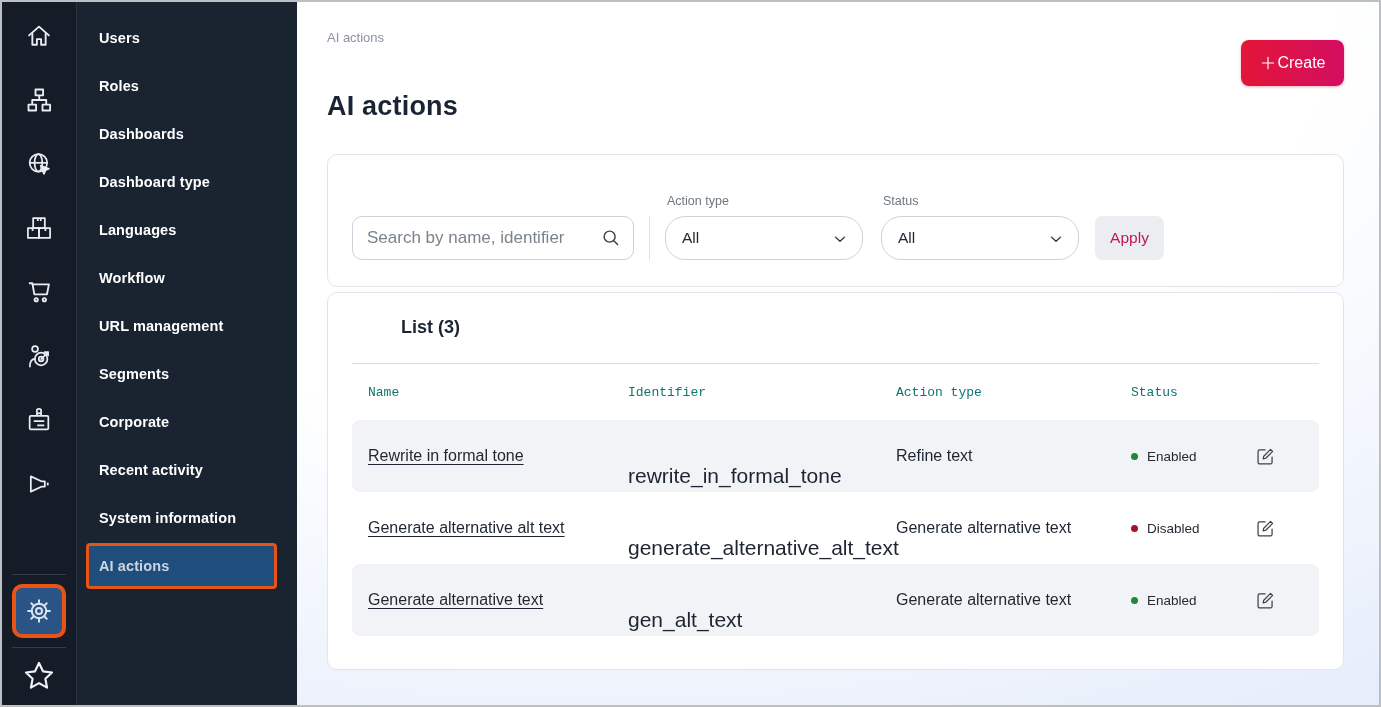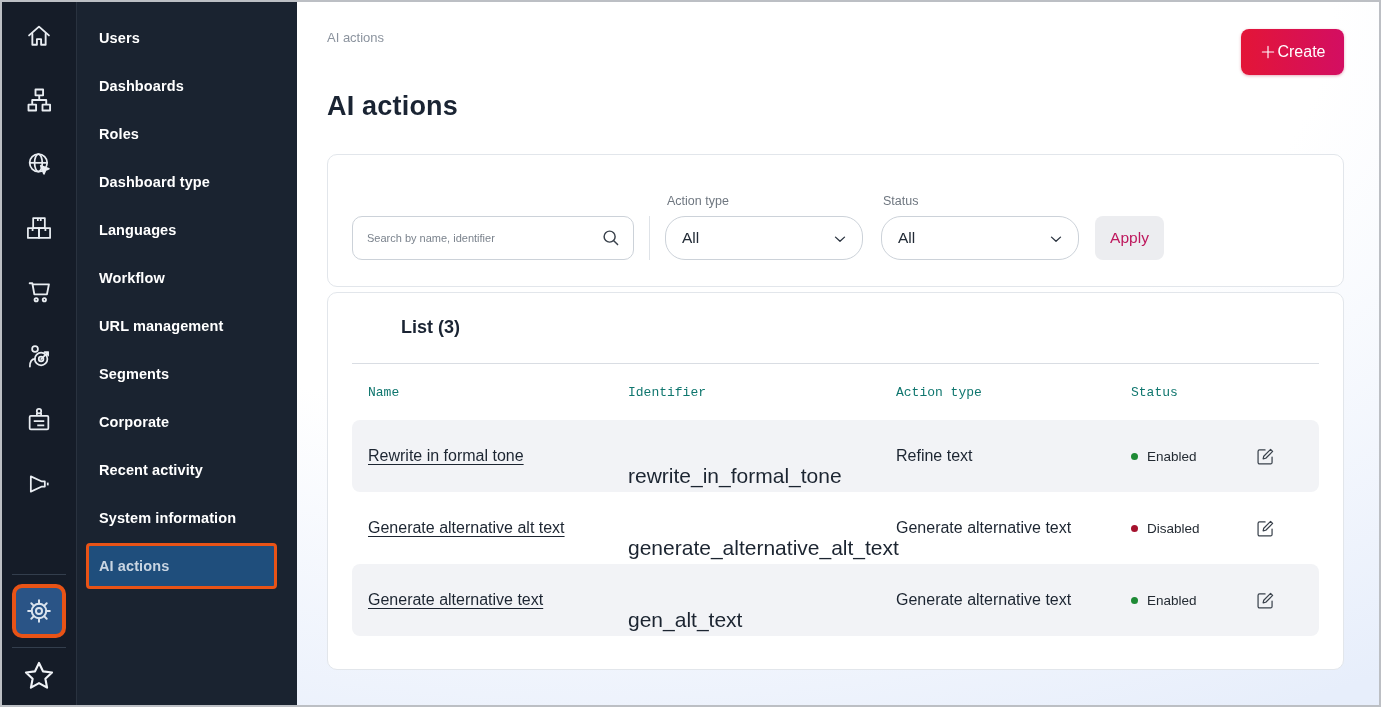--- a/index.html
+++ b/index.html
@@ -19,32 +19,32 @@
   .star-btn svg { width:34px; height:34px; }
 
   
   .menu { width:220px; background:#1a2330; padding-top:12px; flex:0 0 220px; }
   .menu-item { height:48px; display:flex; align-items:center; padding-left:22px; color:#ffffff; font-size:14.5px; font-weight:600; letter-spacing:.1px; cursor:pointer; }
   .menu-item--active { margin-left:9px; width:191px; height:46px; background:#1f4e7c; border:3px solid #e85316; border-radius:4px; padding-left:10px; color:#c9d5e2; margin-top:1px; margin-bottom:1px; }
 
   
   .main { flex:1; position:relative; padding:0 0 0 30px; background:radial-gradient(130% 115% at 28% 0%, #ffffff 52%, #e7eefb 100%); overflow:hidden; }
   .breadcrumb { padding-top:28px; font-size:13px; color:#8b939e; cursor:pointer; width:max-content; }
-  .create-btn { position:absolute; top:27px; right:35px; width:103px; height:46px; border:none; border-radius:8px; background:linear-gradient(90deg,#e31537,#d30e62); color:#fff; font-size:16px; font-family:inherit; display:flex; align-items:center; justify-content:center; gap:0; cursor:pointer; box-shadow:0 1px 3px rgba(180,20,60,.35); }
+  .create-btn { position:absolute; top:38px; right:35px; width:103px; height:46px; border:none; border-radius:8px; background:linear-gradient(90deg,#e31537,#d30e62); color:#fff; font-size:16px; font-family:inherit; display:flex; align-items:center; justify-content:center; gap:0; cursor:pointer; box-shadow:0 1px 3px rgba(180,20,60,.35); }
   .create-btn svg { width:18px; height:18px; }
   .page-title { margin-top:46px; font-size:27px; font-weight:700; color:#1a2433; letter-spacing:.2px; }
 
   .card { width:1017px; background:#fff; border:1px solid #e2e6eb; border-radius:10px; }
 
   
   .filter-card { margin-top:32px; height:133px; padding:0 24px 26px 24px; display:flex; align-items:flex-end; }
   .fgroup { display:flex; flex-direction:column; }
   .fgroup .flabel { font-size:12.5px; color:#6f7780; margin-bottom:8px; padding-left:2px; }
   .search-wrap { position:relative; width:282px; }
-  .search-input { width:282px; height:44px; border:1px solid #ccd2d9; border-radius:10px; padding:0 40px 0 14px; font-size:11px; font-family:inherit; color:#222b36; outline:none; background:#fff; }
+  .search-input { width:282px; height:44px; border:1px solid #ccd2d9; border-radius:10px; padding:0 40px 0 14px; font-size:17px; font-family:inherit; color:#222b36; outline:none; background:#fff; }
   .search-input::placeholder { color:#7b838d; }
   .search-icon { position:absolute; right:12px; top:11px; width:22px; height:22px; color:#3c4document; color:#39414b; cursor:pointer; }
   .vdivider { width:1px; height:44px; background:#dfe3e8; margin:0 15px 0 15px; }
   .select-box { position:relative; width:198px; height:44px; border:1px solid #ccd2d9; border-radius:20px; background:#fff; display:flex; align-items:center; padding:0 36px 0 16px; font-size:15.5px; color:#222b36; cursor:pointer; }
   .select-box .chev { position:absolute; right:13px; top:13px; width:18px; height:18px; color:#2b3440; }
   .gap18 { width:18px; } .gap16 { width:16px; }
   .apply-btn { width:69px; height:44px; border:none; border-radius:8px; background:#ecedf0; color:#be185d; font-size:15.5px; font-family:inherit; cursor:pointer; }
   .clear-btn { height:44px; display:flex; align-items:center; gap:9px; margin-left:19px; color:#9aa2ab; font-size:15.5px; cursor:pointer; }
   .clear-btn svg { width:20px; height:20px; color:#b6bcc3; }
 
@@ -149,24 +149,24 @@
           </svg>
       </div>
     </div>
   </nav>
 
   <nav class="menu">
     <div class="menu-item">
         <span>Users</span>
       </div>
     <div class="menu-item">
+        <span>Roles</span>
+      </div>
+    <div class="menu-item">
         <span>Dashboards</span>
-      </div>
-    <div class="menu-item">
-        <span>Roles</span>
       </div>
     <div class="menu-item">
         <span>Dashboard type</span>
       </div>
     <div class="menu-item">
         <span>Languages</span>
       </div>
     <div class="menu-item">
         <span>Workflow</span>
       </div>

